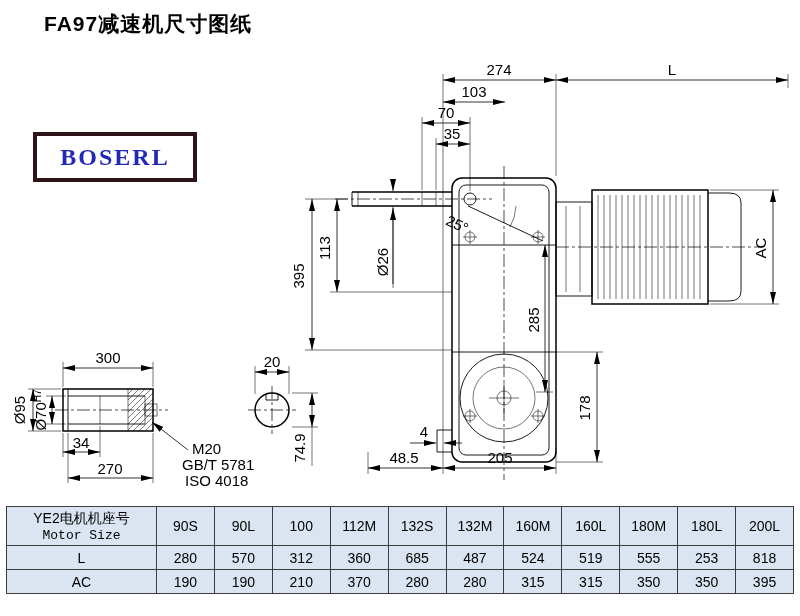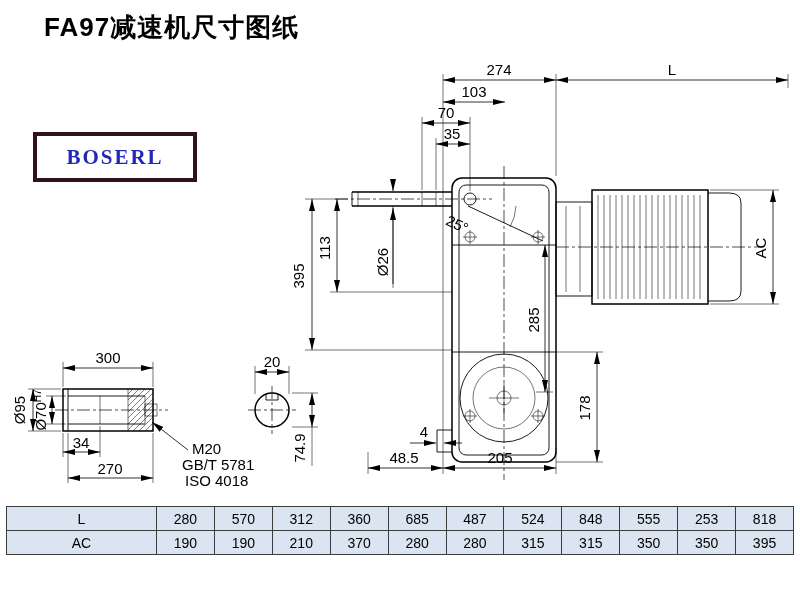--- a/index.html
+++ b/index.html
@@ -1,21 +1,21 @@
 <!DOCTYPE html>
 <html><head>
 <meta charset="utf-8">
 <style>
   html,body{margin:0;padding:0;}
   body{width:800px;height:616px;background:#fff;position:relative;overflow:hidden;
        font-family:"Liberation Sans",sans-serif;color:#000;}
-  .title{position:absolute;left:44px;top:10px;font-size:26px;font-weight:bold;letter-spacing:1px;}
+  .title{position:absolute;left:44px;top:10px;font-size:21px;font-weight:bold;letter-spacing:1px;}
   .logo{position:absolute;left:33px;top:132px;width:156px;height:42px;border:4px solid #2e1418;
         background:#fff;display:flex;align-items:center;justify-content:center;}
-  .logo span{font-family:"Liberation Serif",serif;font-weight:bold;font-size:21px;color:#2228b8;letter-spacing:2px;}
+  .logo span{font-family:"Liberation Serif",serif;font-weight:bold;font-size:24px;color:#2228b8;letter-spacing:2px;}
   svg.draw{position:absolute;left:0;top:0;}
   
   .ol{fill:none;stroke:#000;stroke-width:1.5;}
   .md{fill:none;stroke:#000;stroke-width:0.9;}
   .tn{fill:none;stroke:#000;stroke-width:0.55;}
   .fin{stroke:#000;stroke-width:0.55;}
   .cl{fill:none;stroke:#000;stroke-width:0.7;stroke-dasharray:13 3 3 3;}
   .dm{stroke:#000;stroke-width:0.8;fill:none;}
   g[data-name="extension-lines"] line{stroke:#000;stroke-width:0.55;}
   .dt{font-family:"Liberation Sans",sans-serif;font-size:15px;fill:#000;}
@@ -240,30 +240,47 @@
       <col>
       <col>
       <col>
       <col>
       <col>
       <col>
       <col>
       <col>
   </colgroup>
   <tbody>
+      <tr class="hdr" data-name="table-header-row">
+    <th data-name="motor-size-header">
+      <div data-name="motor-size-header-cn">YE2电机机座号</div>
+      <div class="mono" data-name="motor-size-header-en">Motor Size</div>
+    </th>
+    <th data-name="column-header-90s">90S</th>
+    <th data-name="column-header-90l">90L</th>
+    <th data-name="column-header-100">100</th>
+    <th data-name="column-header-112m">112M</th>
+    <th data-name="column-header-132s">132S</th>
+    <th data-name="column-header-132m">132M</th>
+    <th data-name="column-header-160m">160M</th>
+    <th data-name="column-header-160l">160L</th>
+    <th data-name="column-header-180m">180M</th>
+    <th data-name="column-header-180l">180L</th>
+    <th data-name="column-header-200l">200L</th>
+  </tr>
   <tr data-name="table-row-l">
     <th data-name="row-label-l">L</th>
     <td data-name="table-cell">280</td>
     <td data-name="table-cell">570</td>
     <td data-name="table-cell">312</td>
     <td data-name="table-cell">360</td>
     <td data-name="table-cell">685</td>
     <td data-name="table-cell">487</td>
     <td data-name="table-cell">524</td>
-    <td data-name="table-cell">848</td>
+    <td data-name="table-cell">519</td>
     <td data-name="table-cell">555</td>
     <td data-name="table-cell">253</td>
     <td data-name="table-cell">818</td>
   </tr>
   <tr data-name="table-row-ac">
     <th data-name="row-label-ac">AC</th>
     <td data-name="table-cell">190</td>
     <td data-name="table-cell">190</td>
     <td data-name="table-cell">210</td>
     <td data-name="table-cell">370</td>

